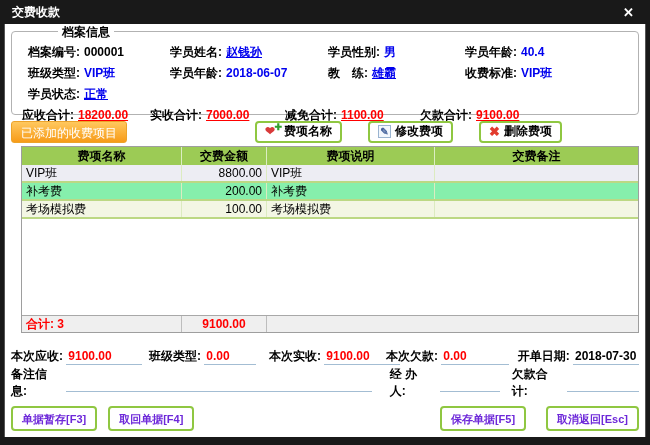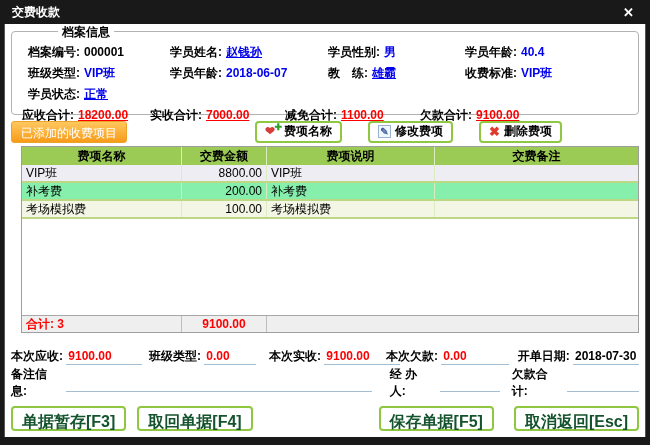--- a/index.html
+++ b/index.html
@@ -90,21 +90,21 @@
     font-size: 12px; font-weight: bold; padding: 1px 2px; outline: none;
     font-family: "Liberation Sans", sans-serif;
   }
   .uline.red { color: #FF0000; }
   .uline.black { color: #000; }
   .rem-row { margin: 7px 3px 0 3px; display: flex; align-items: center; font-size: 12px; height: 20px; }
   
   .act-row { margin: 13px 3px 0 3px; display: flex; align-items: center; }
   .act-btn {
     background: #fff; border: 2px solid #8FC741; border-radius: 4px;
-    font-weight: bold; font-size: 16px; color: #14532d; padding: 4px 9px; height: 25px;
+    font-weight: bold; font-size: 11px; color: #6d28d9; padding: 4px 9px; height: 25px;
     cursor: pointer; font-family: "Liberation Sans", sans-serif;
   }
   .act-left { display: flex; gap: 11px; }
   .act-right { display: flex; gap: 20px; margin-left: auto; }
 </style>
 </head>
 <body>
 
 <div class="window">
   <div class="titlebar">

